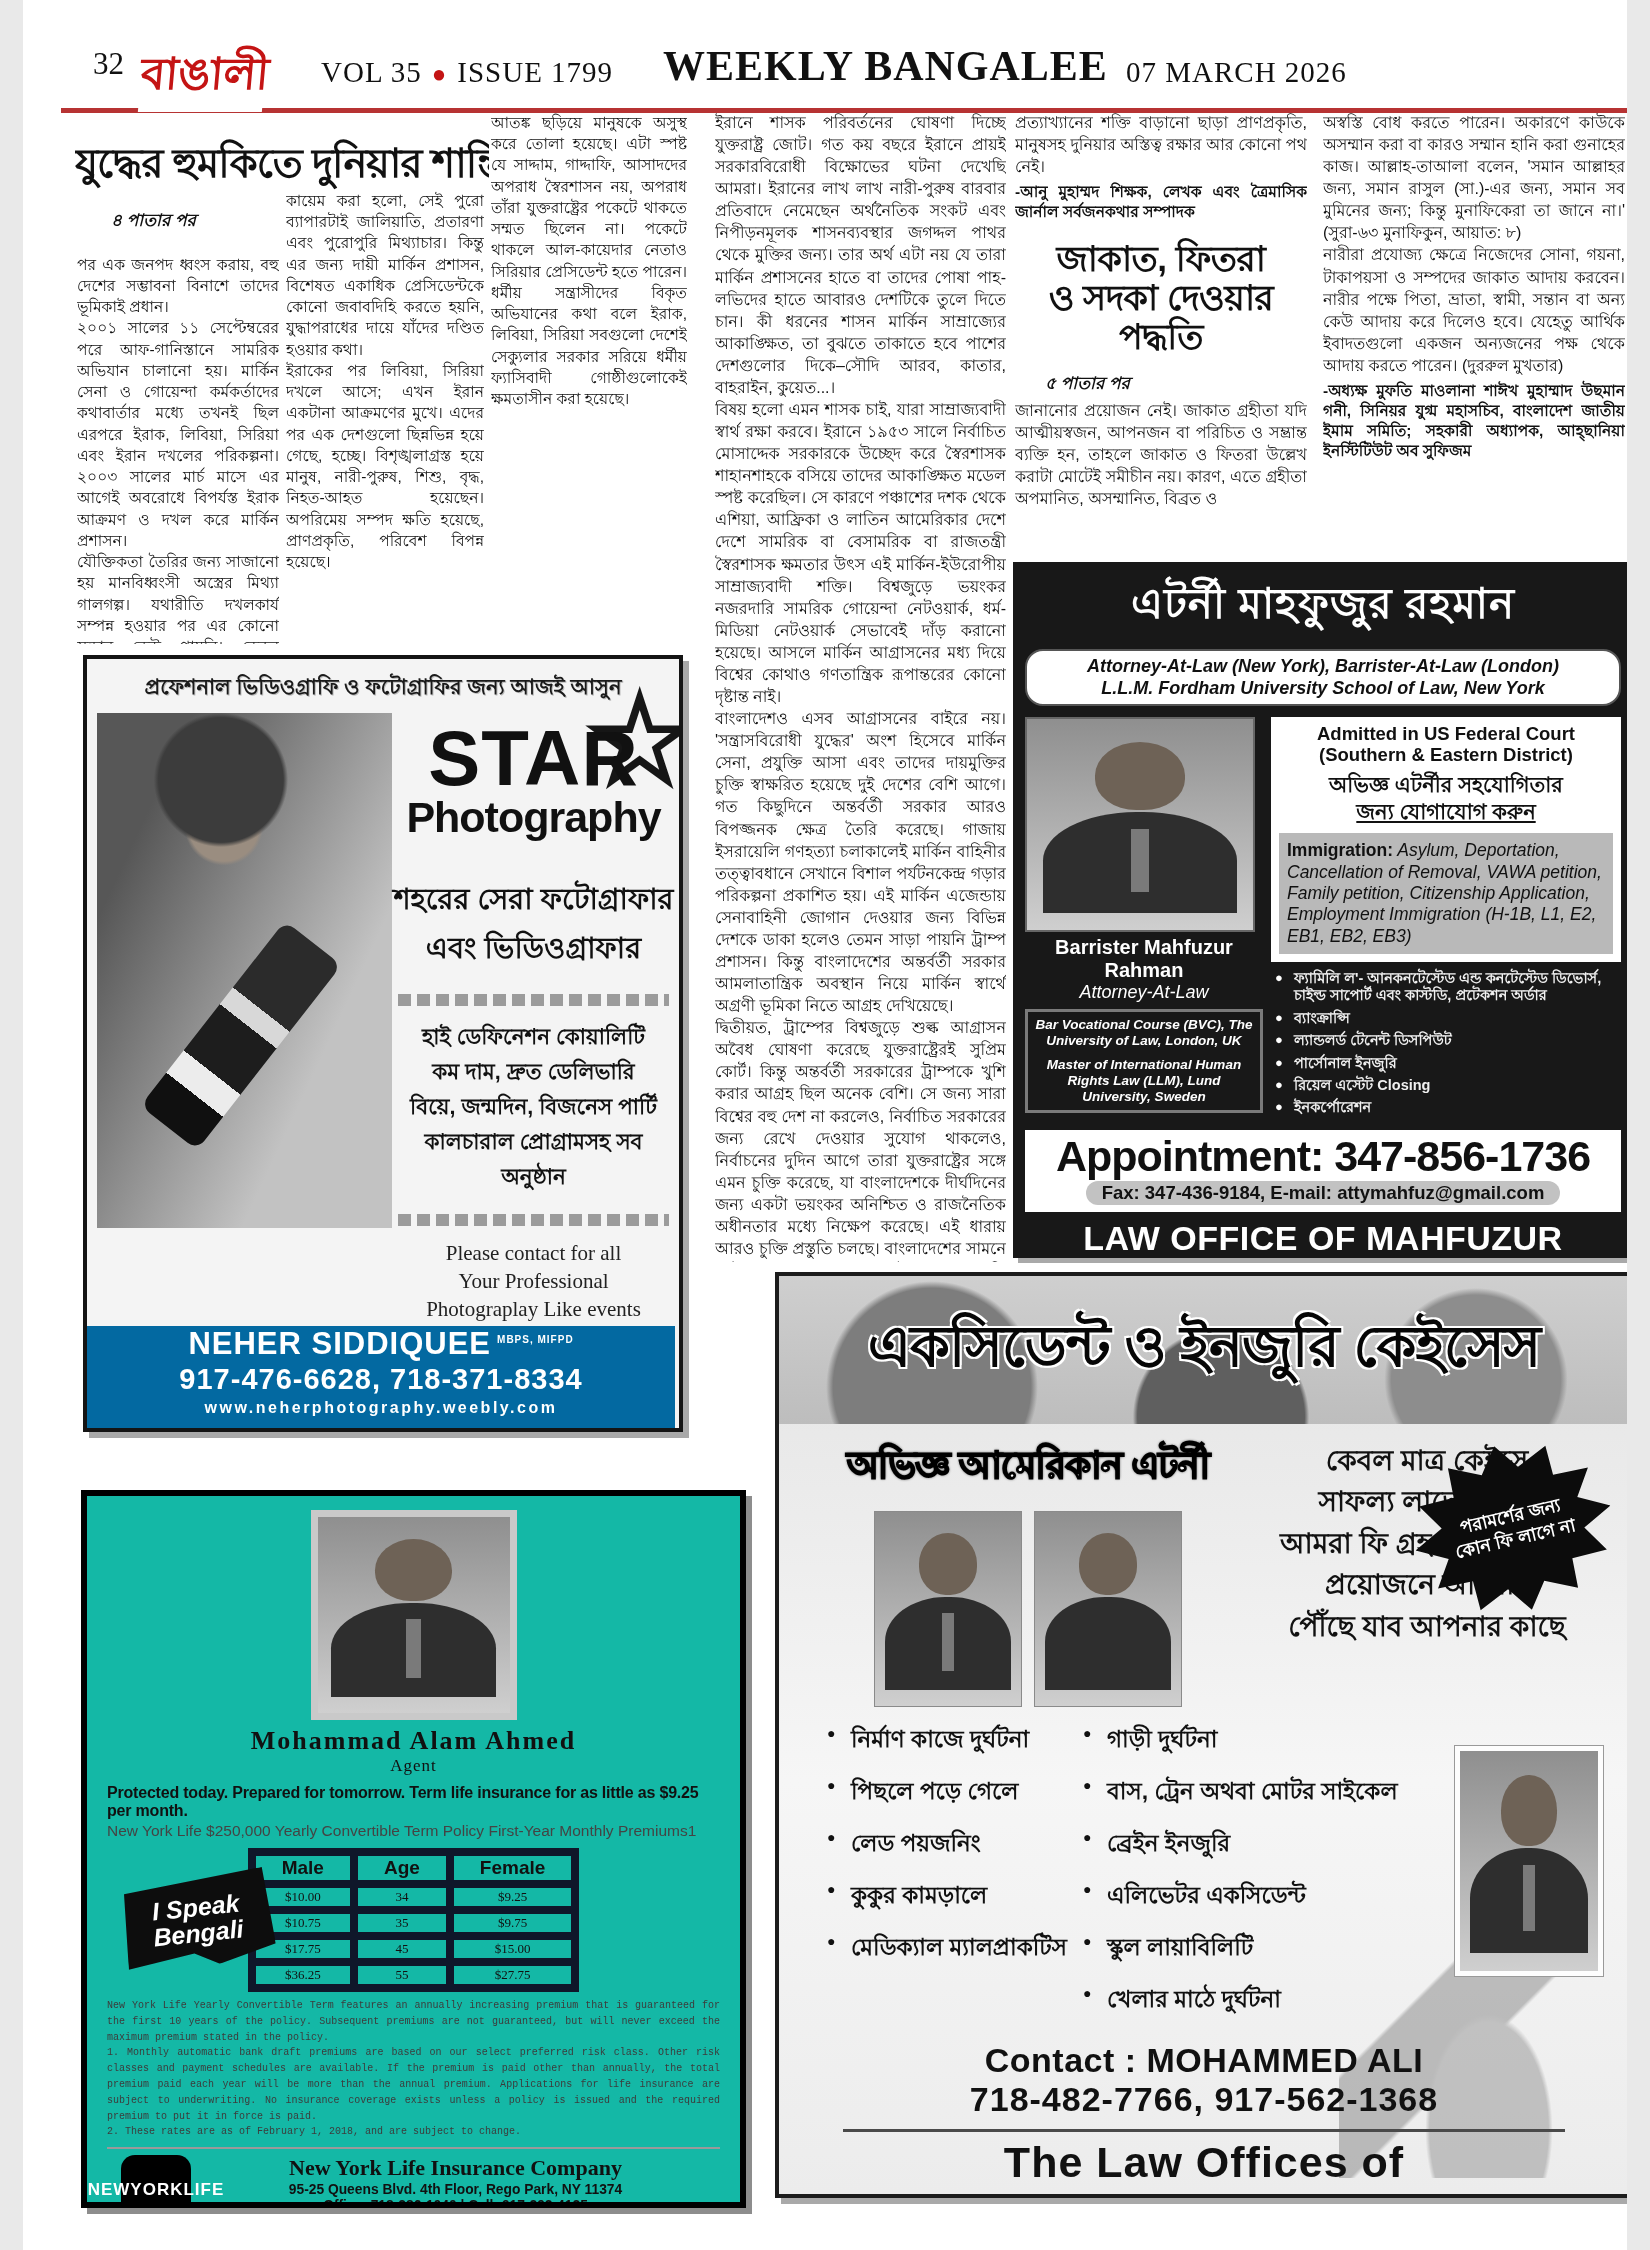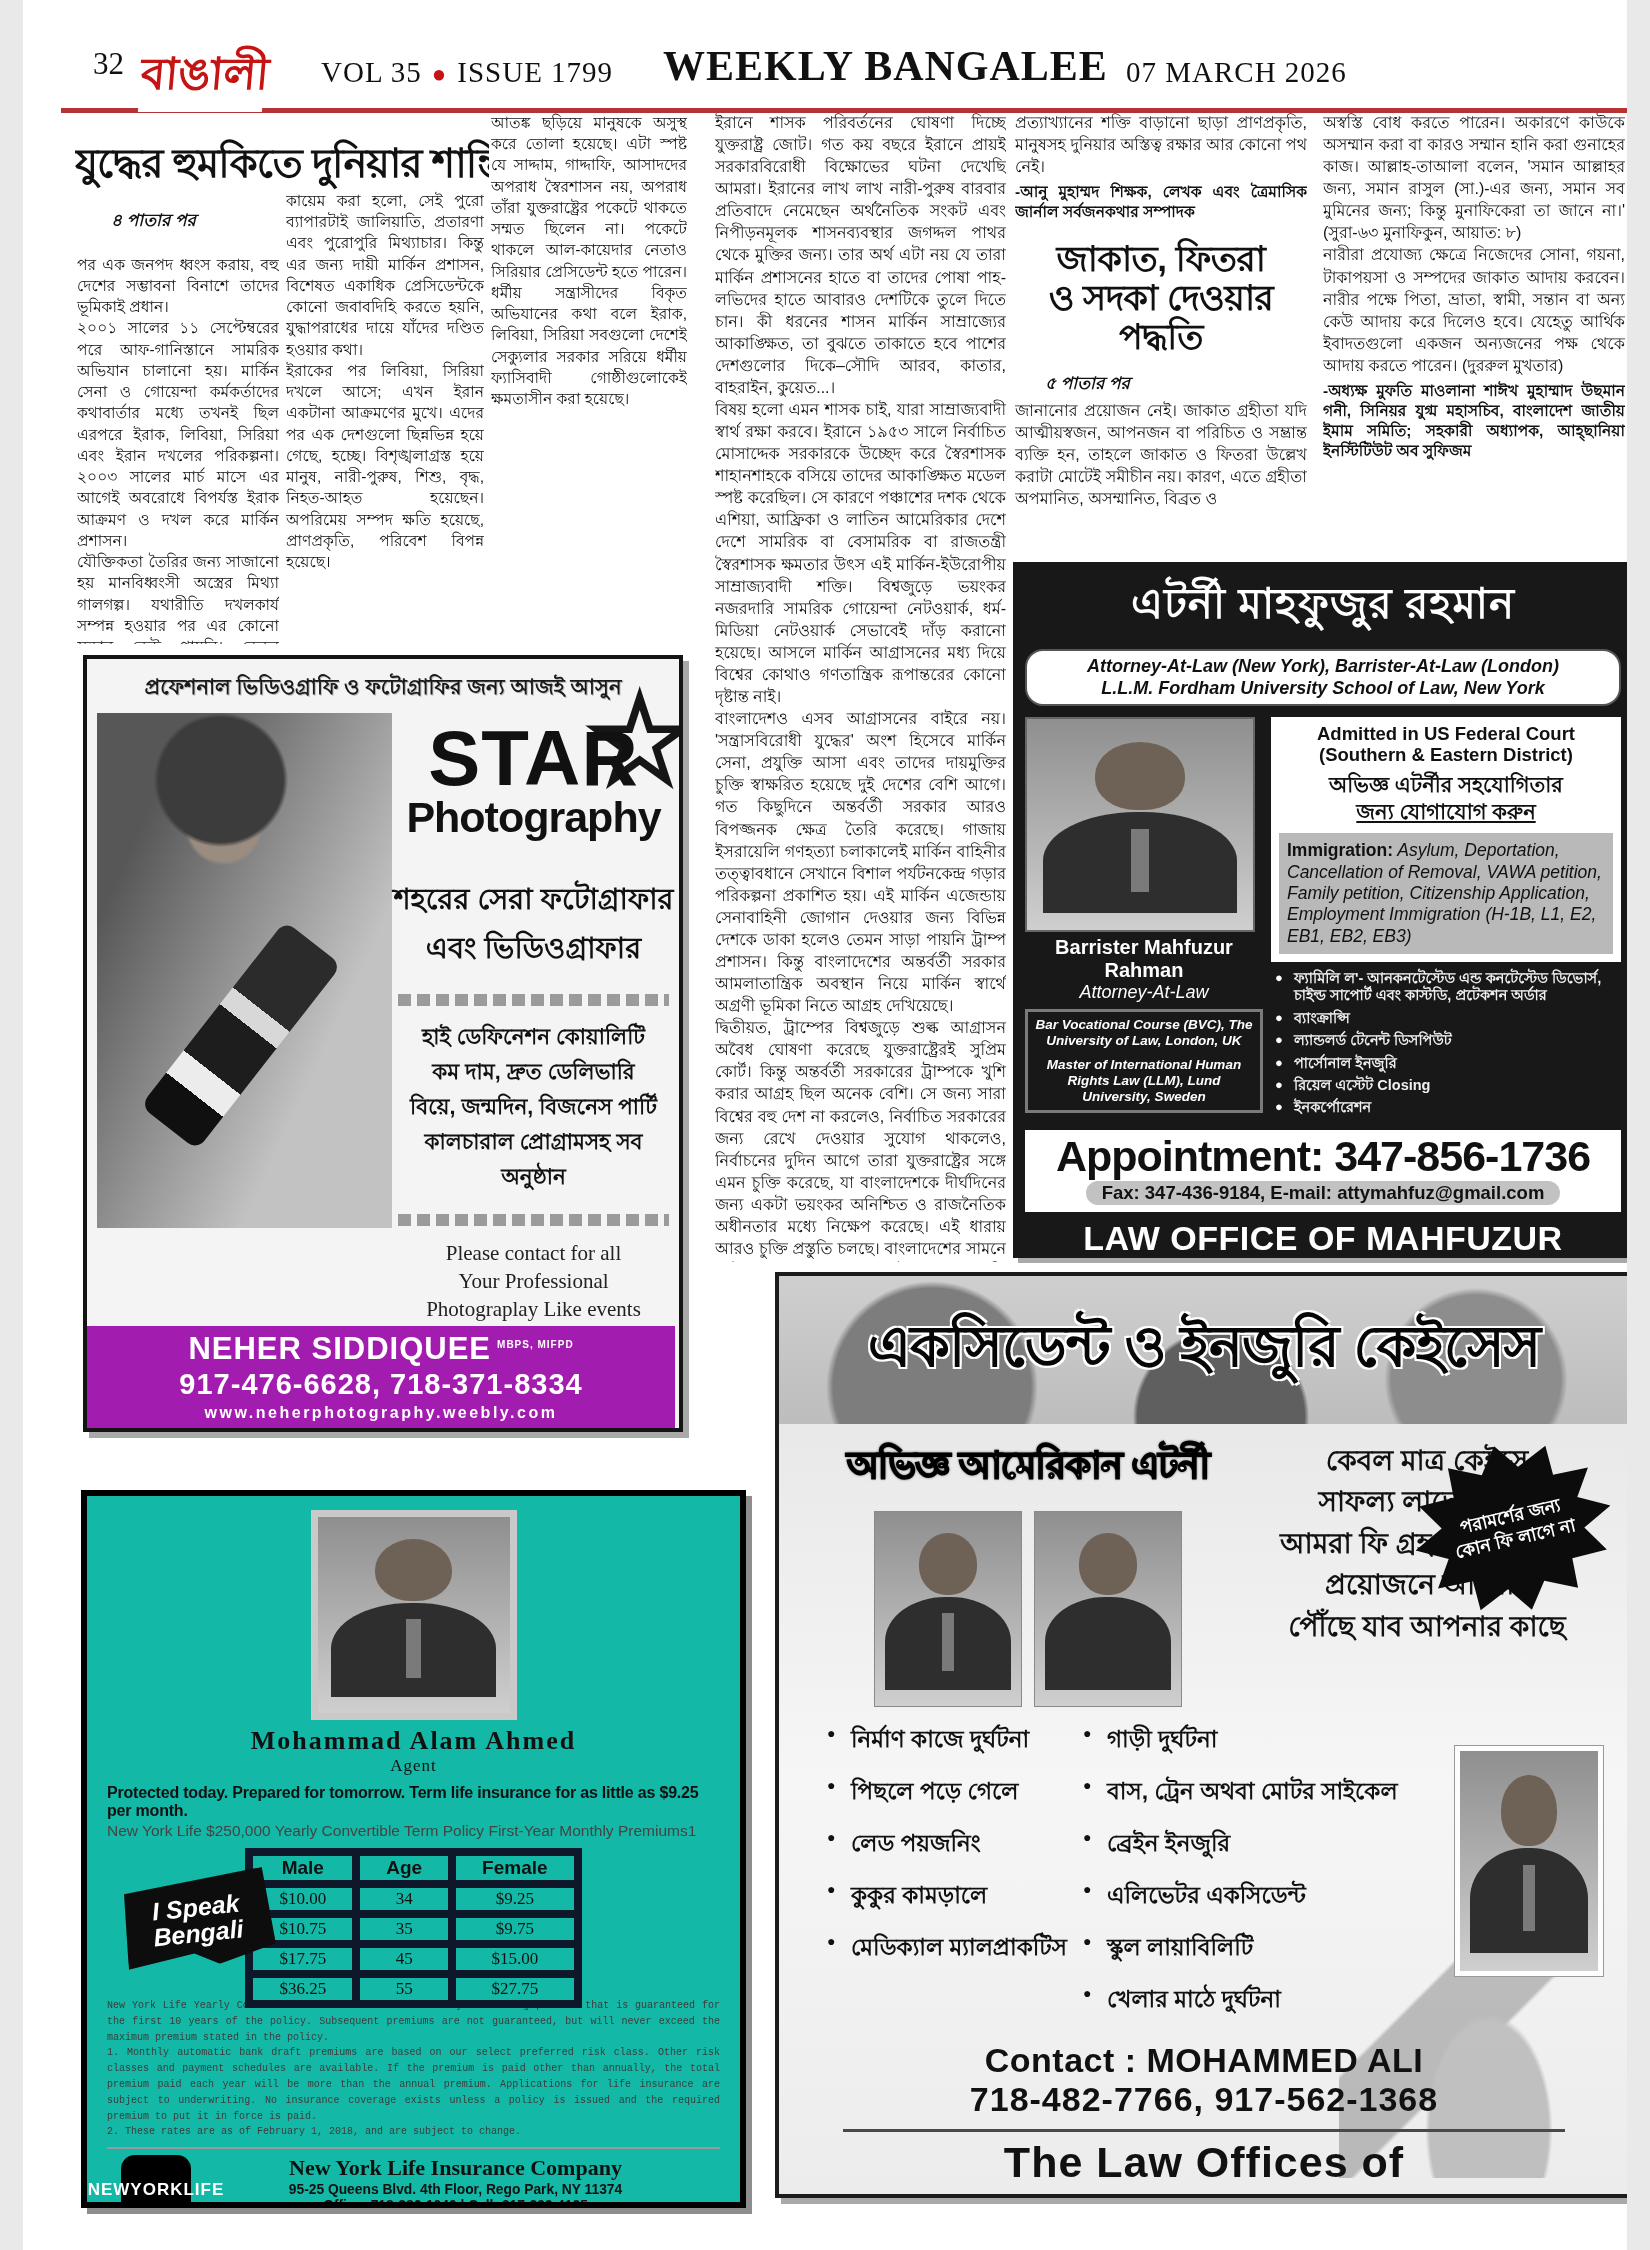--- a/index.html
+++ b/index.html
@@ -66,22 +66,22 @@
   .star-word { position:relative; font-size:78px; font-weight:900; line-height:0.9; letter-spacing:1px; z-index:1; }
   .star-glyph { position:absolute; right:-14px; top:-38px; font-size:112px; line-height:1; color:#f4f4f4;
                 -webkit-text-stroke:4px #161616; z-index:-1; }
   .star-photog { font-size:43px; font-weight:800; letter-spacing:-1px; margin-top:0px; }
   .star-sub1 { font-size:29px; font-weight:bold; margin-top:34px; }
   .star-sub2 { font-size:29px; font-weight:bold; }
   .film { height:12px; margin:20px 8px 14px;
           background:repeating-linear-gradient(90deg,#9b9b9b 0 13px,transparent 13px 19px); }
   .star-feat { font-size:21.5px; font-weight:bold; line-height:1.62; }
   .star-contact { font-family:"Liberation Serif",serif; font-size:21px; line-height:1.32; color:#222; }
-  .star-strip { position:absolute; left:0; right:4px; bottom:0; height:102px; background:#a21caf;
-                color:#fff; text-align:center; padding-top:5px; }
+  .star-strip { position:absolute; left:0; right:4px; bottom:0; height:102px; background:#0369a1;
+                color:#fff; text-align:center; }
   .strip-name { font-size:31px; font-weight:900; letter-spacing:1px; }
   .strip-creds { font-size:10px; font-weight:bold; letter-spacing:1px; vertical-align:super; margin-left:6px; }
   .strip-phones { font-size:29px; font-weight:800; letter-spacing:1px; margin-top:1px; }
   .strip-web { font-size:16px; font-weight:bold; letter-spacing:2.5px; margin-top:3px; }
 
   
   #ad-attorney { left:990px; top:562px; width:620px; height:696px; background:#181818; overflow:hidden;
                  box-shadow:5px 5px 0 #a9a9a9; }
   .att-banner { color:#fff; font-weight:bold; font-size:42px; text-align:center; padding:9px 0 4px; letter-spacing:1px; }
   .att-sub { background:#fff; border-radius:18px; margin:3px 12px; padding:5px 4px; text-align:center;
@@ -163,21 +163,21 @@
   .nyl-head { font-weight:800; font-size:16px; margin-top:8px; letter-spacing:-0.2px; }
   .nyl-sub { font-size:15.5px; color:#444; margin-top:2px; }
   .nyl-mid { position:relative; margin-top:8px; height:142px; }
   .nyl-badge { position:absolute; left:14px; top:26px; width:152px; height:92px; background:#0d0d0d; color:#fff;
                transform:rotate(-6deg); display:flex; flex-direction:column; align-items:center; justify-content:center;
                font-weight:900; font-style:italic; font-size:25px; line-height:1.05;
                clip-path:polygon(4% 14%,96% 0%,100% 84%,62% 100%,46% 86%,2% 96%); }
   .nyl-table { margin:0 auto; border-collapse:collapse; }
   .nyl-table th, .nyl-table td { border:8px solid #0f172a; padding:1px 26px; text-align:center; }
   .nyl-table th { font-size:19px; font-weight:bold; }
-  .nyl-table td { font-family:"Liberation Serif",serif; font-size:17px; }
+  .nyl-table td { font-family:"Liberation Serif",serif; font-size:13px; }
   .nyl-fine { font-size:10px; color:#3c3c3c; line-height:1.58; margin-top:8px; text-align:justify; white-space:pre-line;font-family:Liberation Mono, monospace; }
   .nyl-hr { border-top:2px solid #9a9a9a; margin:7px 0 6px; }
   .nyl-company-row { display:flex; gap:14px; align-items:flex-start; padding:0 14px; }
   .nyl-logo { width:70px; height:70px; flex:none; background:#000; border-radius:14px; color:#fff;
               display:flex; flex-direction:row; align-items:center; justify-content:center;
               font-weight:900; font-size:17px; line-height:0.92; letter-spacing:1px; }
   .nyl-coblock { flex:1; text-align:center; }
   .nyl-co { font-family:"Liberation Serif",serif; font-weight:bold; font-size:22px; }
   .nyl-line { font-weight:bold; font-size:13.8px; margin-top:1px; }
 </style>

